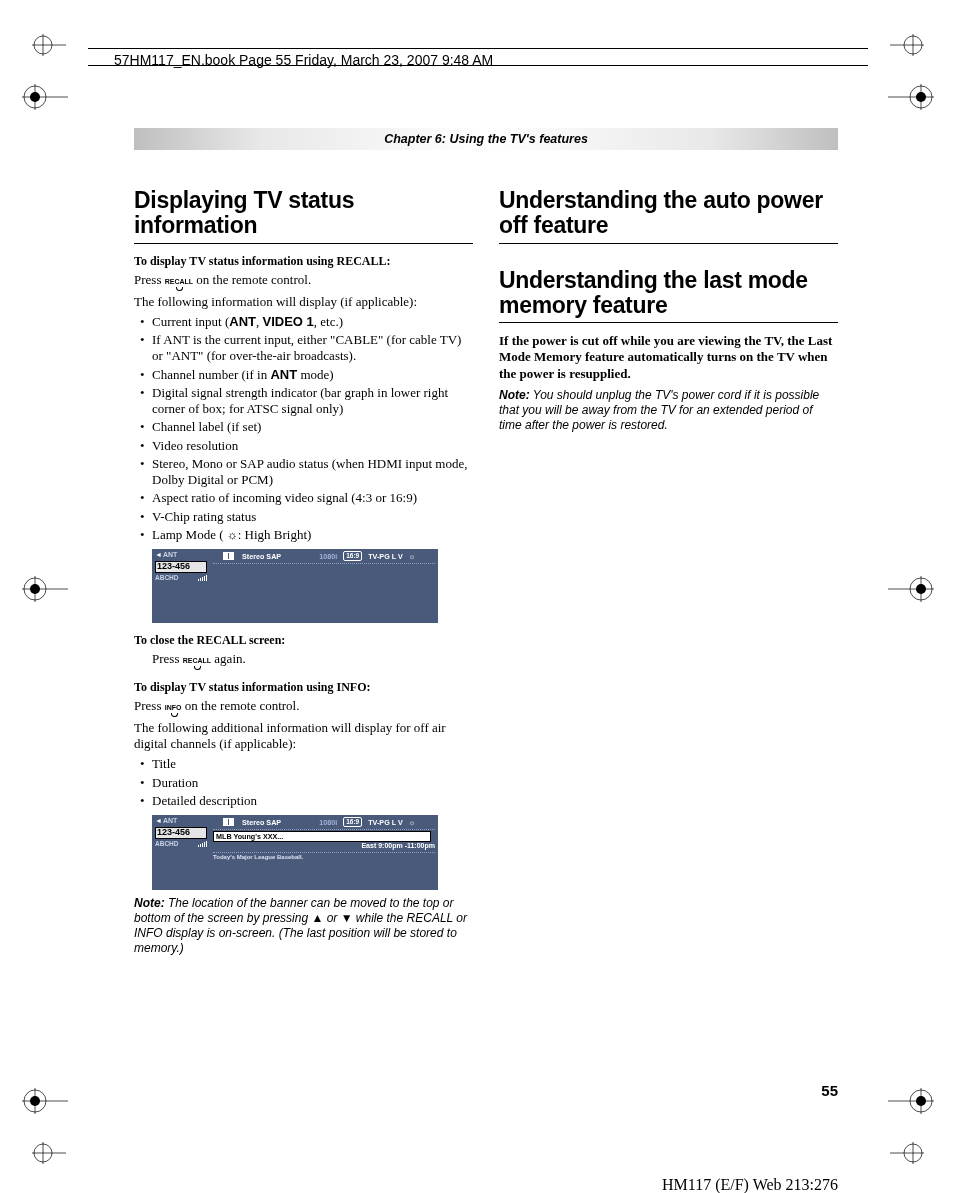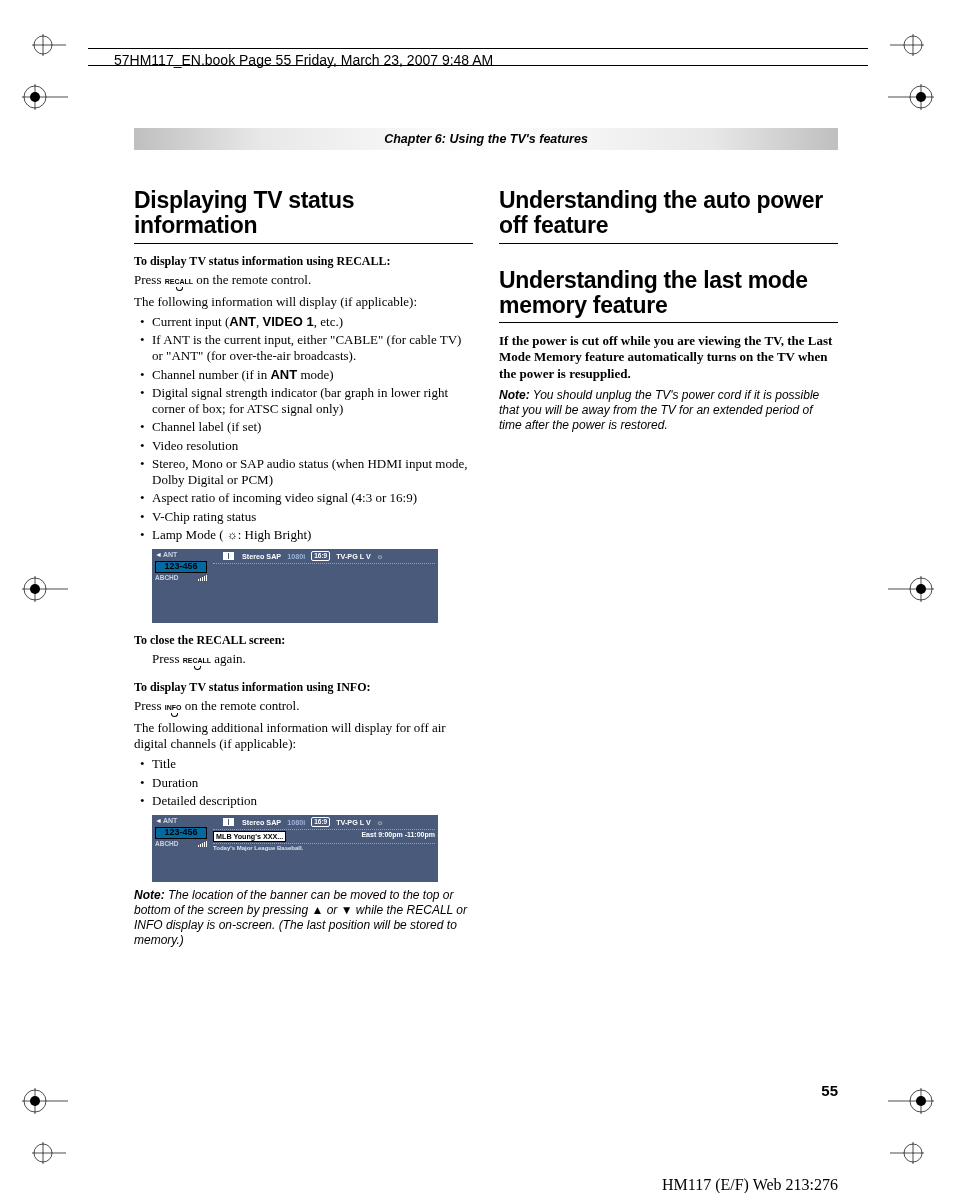--- a/index.html
+++ b/index.html
@@ -146,26 +146,26 @@
     font-weight: bold;
     color: #c9d2e6;
   }
   .osd-ant::before {
     content: "◄";
     font-size: 7px;
     margin-right: 1px;
     color: #fff;
   }
   .osd-chan-box {
-    background: #0369a1;
+    background: #e5e5e5;
     color: #000;
     border: 1px solid #000;
     font-size: 9px;
     font-weight: bold;
-    text-align: center;
+    text-align: left;
     padding: 0 1px;
     margin: 1px 0;
     line-height: 1.1;
   }
   .osd-label {
     font-size: 6.5px;
     font-weight: bold;
     color: #c9d2e6;
     display: flex;
     justify-content: space-between;
@@ -205,25 +205,26 @@
   .osd-dolby::before {
     content: "";
     display: inline-block;
     width: 9px; height: 6px;
     background: linear-gradient(to right, #fff 45%, transparent 45%, transparent 55%, #fff 55%);
     border: 0.7px solid #fff;
     margin-right: 2px;
     position: relative;
     top: 1px;
   }
-  .osd-1080 { color: #9fb3da; }
+  .osd-1080 { color: #9fb3da; margin-left: 32px; }
   .osd-row2 {
     display: flex;
     border-bottom: 0.7px dotted #8fa0c0;
     padding: 1px 0;
+    flex-direction: column;
   }
   .osd-title-box {
     background: #fff; color: #000;
     border: 1px solid #000;
     font-size: 7.2px;
     font-weight: bold;
     padding: 0 2px;
     margin-right: 4px;
   }
   .osd-time { margin-left: auto; font-size: 7px; }

